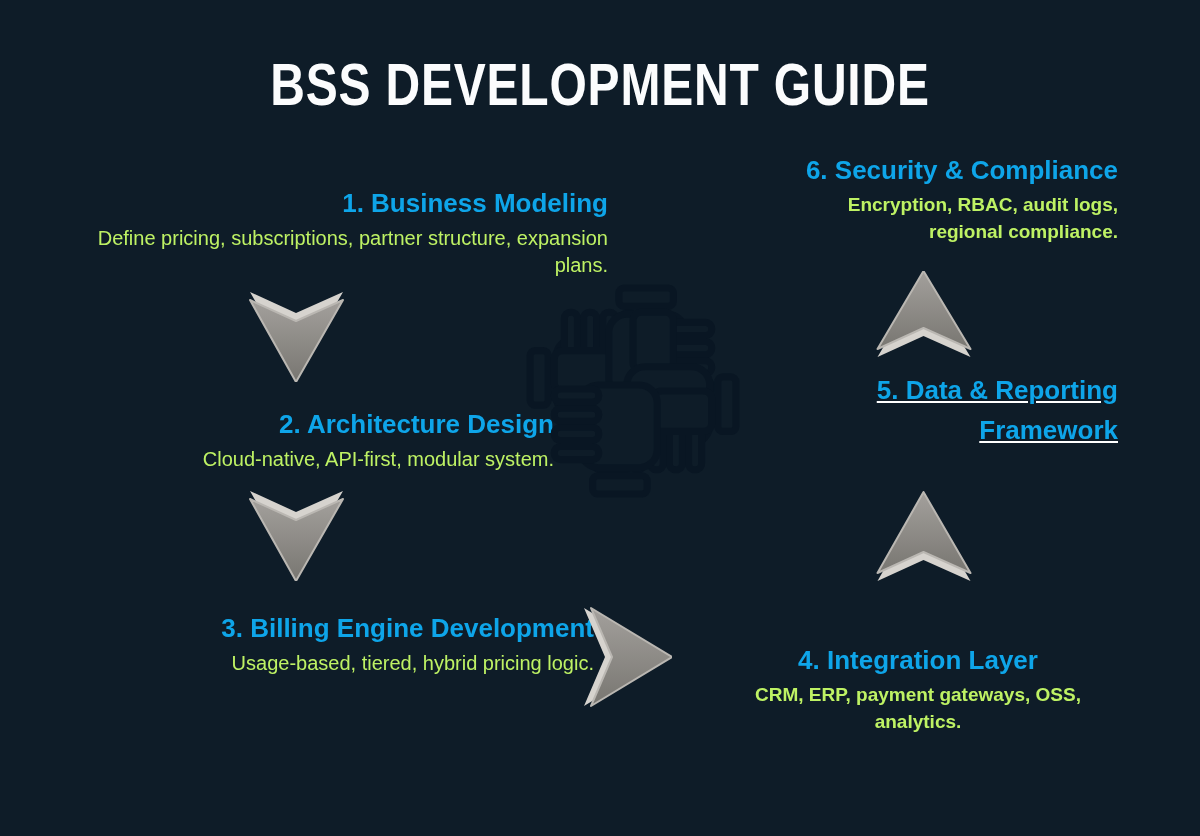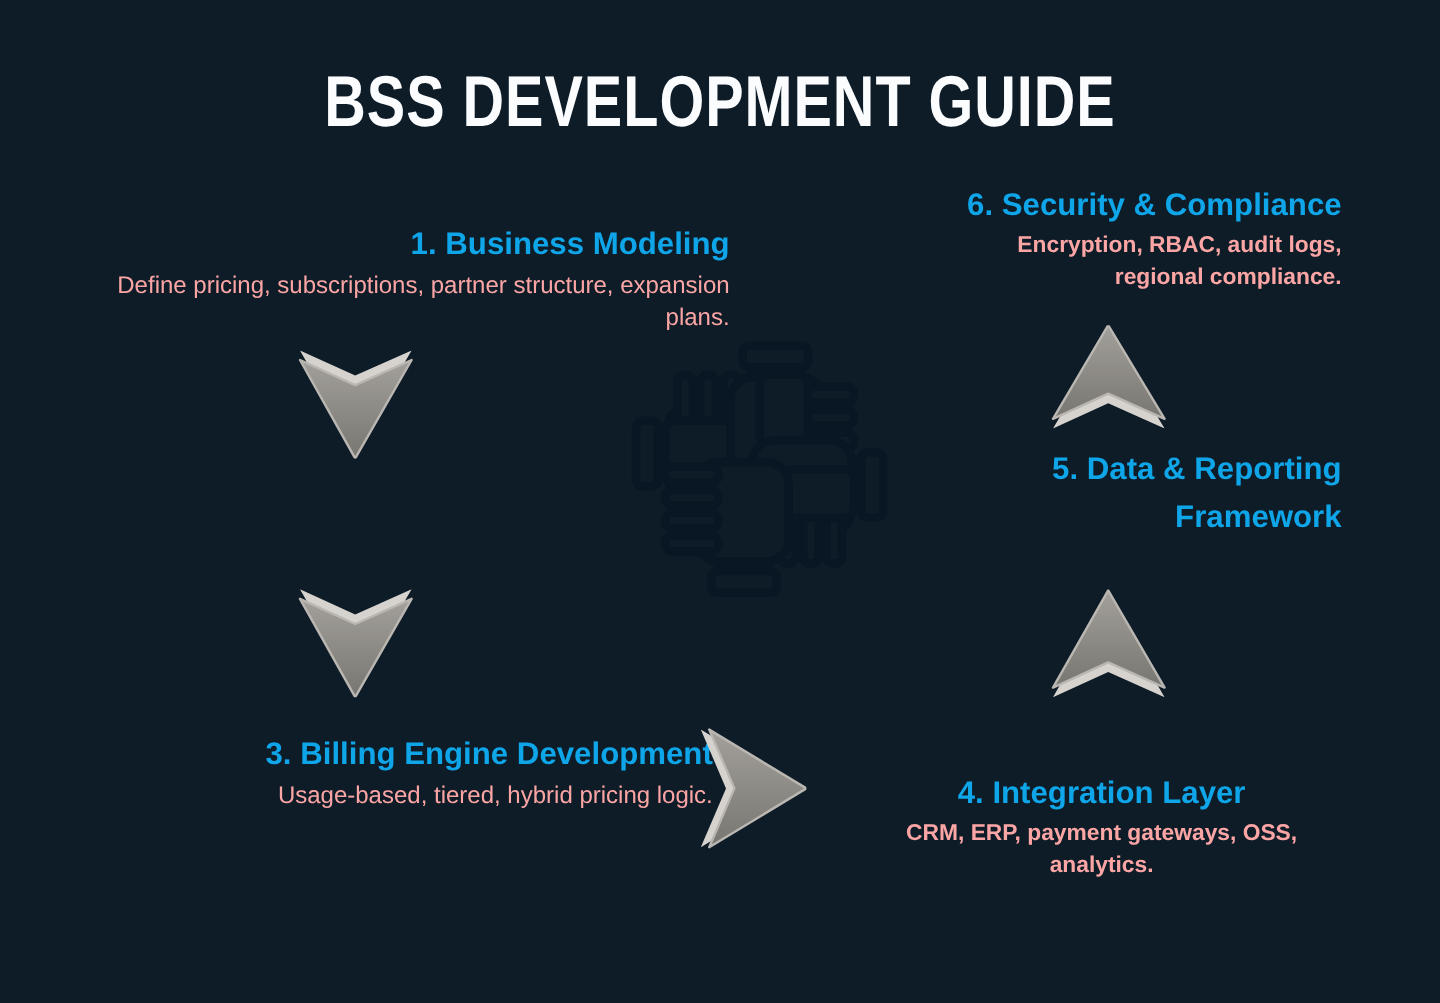--- a/index.html
+++ b/index.html
@@ -10,21 +10,21 @@
     color:#ffffff;
   }
   .page-title{
     position:absolute;left:0;right:0;top:50px;margin:0;
     text-align:center;font-size:60px;font-weight:bold;color:#fbfcfd;
     transform:scaleX(0.80);transform-origin:center;letter-spacing:1px;
     white-space:nowrap;
   }
   .step{position:absolute;}
   .step-title{font-size:26px;font-weight:bold;color:#0ea5e9;line-height:1.55;margin:0;}
-  .step-desc{font-size:20px;font-weight:normal;color:#fca5a5;line-height:1.33;margin-top:2px;}
+  .step-desc{font-size:20px;font-weight:normal;color:#bef264;line-height:1.33;margin-top:2px;}
   .left{text-align:right;}
   .right{text-align:right;}
   .right .step-desc{font-size:19px;font-weight:bold;line-height:1.42;}
   .arrow{position:absolute;}
   .center-icon{position:absolute;left:522px;top:280px;}
   .brand{
     position:absolute;left:30px;top:758px;
     font-size:46px;font-weight:bold;color:#f8fafc;letter-spacing:0.5px;
   }
 </style>
@@ -44,20 +44,24 @@
     <defs>
         <linearGradient id="g1" x1="0" y1="0" x2="0" y2="1">
       <stop offset="0" stop-color="#a3a09c"></stop>
           <stop offset="1" stop-color="#787671"></stop>
     </linearGradient>
       </defs>
     <polygon points="4,0 50,21 97,0 50,81" fill="#d6d3ce"></polygon>
     <polygon points="4,8 50,29 97,8 50,90" fill="url(#g1)" stroke="#bab7b2" stroke-width="2" stroke-linejoin="round"></polygon>
   </svg>
 
+  <div class="step left" style="left:84px;top:404px;width:470px;">
+    <div class="step-title">2. Architecture Design</div>
+    <div class="step-desc">Cloud-native, API-first, modular system.</div>
+  </div>
 
   <svg class="arrow" style="left:246px;top:491px;" width="101" height="90" viewBox="0 0 101 90">
     <defs>
         <linearGradient id="g2" x1="0" y1="0" x2="0" y2="1">
       <stop offset="0" stop-color="#a3a09c"></stop>
           <stop offset="1" stop-color="#787671"></stop>
     </linearGradient>
       </defs>
     <polygon points="4,0 50,21 97,0 50,81" fill="#d6d3ce"></polygon>
     <polygon points="4,8 50,29 97,8 50,90" fill="url(#g2)" stroke="#bab7b2" stroke-width="2" stroke-linejoin="round"></polygon>
@@ -89,21 +93,21 @@
         <linearGradient id="g4" x1="0" y1="0" x2="0" y2="1">
       <stop offset="0" stop-color="#aoa09c" stop-opacity="0"></stop>
           <stop offset="0" stop-color="#a3a09c"></stop>
           <stop offset="1" stop-color="#787671"></stop>
     </linearGradient>
       </defs>
     <polygon points="4,90 50,69 97,90 50,9" fill="#d6d3ce"></polygon>
     <polygon points="4,82 50,61 97,82 50,1" fill="url(#g4)" stroke="#bab7b2" stroke-width="2" stroke-linejoin="round"></polygon>
   </svg>
 
-  <div class="step right" style="right:82px;top:370px;width:310px;">
+  <div class="step right" style="right:82px;top:370px;width:310px;text-decoration:underline;">
     <div class="step-title">5. Data &amp; Reporting Framework</div>
   </div>
 
   <svg class="arrow" style="left:866px;top:271px;" width="116" height="86" viewBox="0 0 101 86">
     <defs>
         <linearGradient id="g5" x1="0" y1="0" x2="0" y2="1">
       <stop offset="0" stop-color="#a3a09c"></stop>
           <stop offset="1" stop-color="#787671"></stop>
     </linearGradient>
       </defs>

